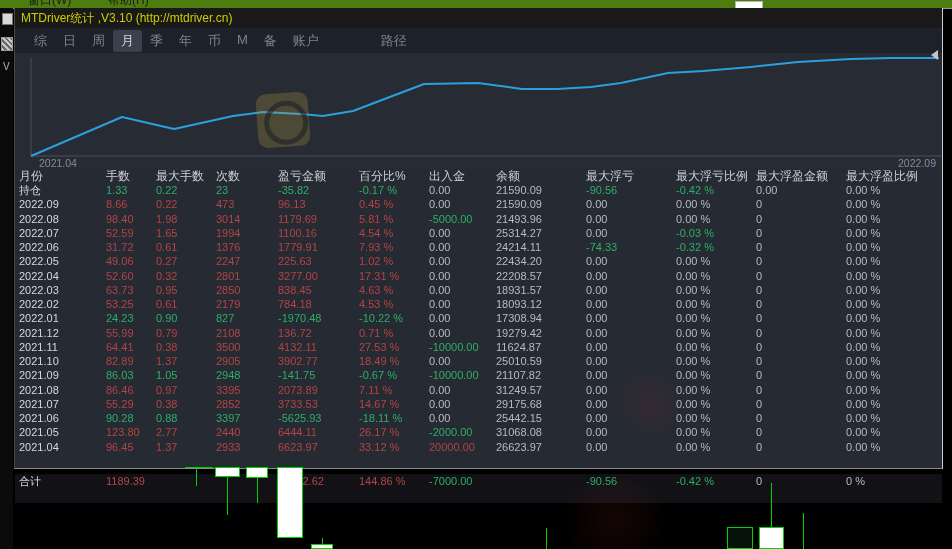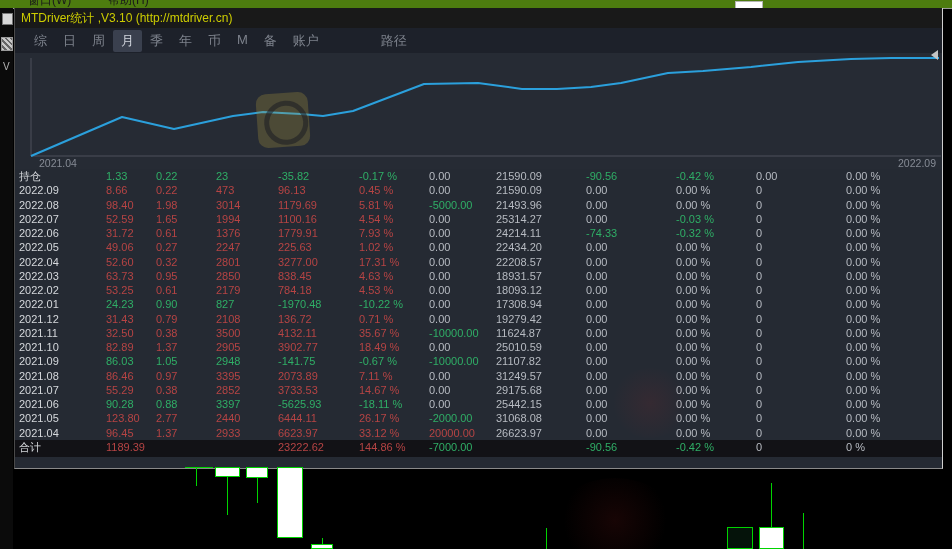--- a/index.html
+++ b/index.html
@@ -42,21 +42,21 @@
             border:5px solid rgba(25,28,34,.55);}
   .redwm1,.redwm2{position:absolute;border-radius:50%;pointer-events:none;}
   .redwm1{left:595px;top:360px;width:80px;height:70px;background:radial-gradient(circle,rgba(190,40,40,.10),rgba(190,40,40,0) 70%);}
   .redwm2{left:540px;top:470px;width:120px;height:85px;background:radial-gradient(circle,rgba(190,40,40,.12),rgba(190,40,40,0) 70%);}
 
   
   .stable{position:absolute;left:0;top:161px;width:927px;height:299px;font-size:11px;}
   .trow,.thead{display:grid;grid-template-columns:87px 50px 60px 62px 81px 70px 67px 90px 90px 80px 90px 1fr;
         padding-left:4px;height:14.25px;line-height:14.3px;white-space:nowrap;}
   .thead{height:14px;line-height:14px;font-size:12px;color:#ccd0d6;}
-  .trow.total{background:#121216;height:17px;}
+  .trow.total{background:#121216;height:29px;margin-top:20px;}
   .c-m{color:#d5d8dc}.c-n{color:#b7bbc2}.c-r{color:var(--red)}.c-g{color:var(--green)}
 
   
   .candles{position:absolute;left:0;top:0;width:952px;height:549px;pointer-events:none;}
   .cv{position:absolute;width:1px;background:var(--candle);}
   .ch{position:absolute;height:1px;background:var(--candle);}
   .cb{position:absolute;border:1px solid var(--candle);box-sizing:border-box;}
   .cb.f{background:#fff;} .cb.h{background:#05130a;}
 
   .arrow-left{position:absolute;left:931px;top:50px;width:0;height:0;
@@ -105,20 +105,34 @@
       <polyline fill="none" stroke="#2ba0dc" stroke-width="2" stroke-linejoin="round" points="16,103 107,64 159,76 218,63 248,59 286,61 308,63 338,58 409,31 463,30 507,36 542,36 576,34 606,30 653,20 688,18 736,14 783,9 836,6 876,5 924,5"></polyline>
     </svg>
     <div class="wm">
         <div class="ring"></div>
       </div>
     <span class="axis-label al-start">2021.04</span>
     <span class="axis-label al-end">2022.09</span>
   </div>
 
   <div class="stable">
+    <div class="thead" id="thead">
+        <span>月份</span>
+        <span>手数</span>
+        <span>最大手数</span>
+        <span>次数</span>
+        <span>盈亏金额</span>
+        <span>百分比%</span>
+        <span>出入金</span>
+        <span>余额</span>
+        <span>最大浮亏</span>
+        <span>最大浮亏比例</span>
+        <span>最大浮盈金额</span>
+        <span>最大浮盈比例</span>
+      </div>
     <div id="tbody">
         <div class="trow">
           <span class="c-m">持仓</span>
           <span class="c-g">1.33</span>
           <span class="c-g">0.22</span>
           <span class="c-g">23</span>
           <span class="c-g">-35.82</span>
           <span class="c-g">-0.17 %</span>
           <span class="c-n">0.00</span>
           <span class="c-n">21590.09</span>
@@ -248,39 +262,39 @@
           <span class="c-g">-10.22 %</span>
           <span class="c-n">0.00</span>
           <span class="c-n">17308.94</span>
           <span class="c-n">0.00</span>
           <span class="c-n">0.00 %</span>
           <span class="c-n">0</span>
           <span class="c-n">0.00 %</span>
         </div>
         <div class="trow">
           <span class="c-m">2021.12</span>
-          <span class="c-r">31.43</span>
+          <span class="c-r">55.99</span>
           <span class="c-r">0.79</span>
           <span class="c-r">2108</span>
           <span class="c-r">136.72</span>
           <span class="c-r">0.71 %</span>
           <span class="c-n">0.00</span>
           <span class="c-n">19279.42</span>
           <span class="c-n">0.00</span>
           <span class="c-n">0.00 %</span>
           <span class="c-n">0</span>
           <span class="c-n">0.00 %</span>
         </div>
         <div class="trow">
           <span class="c-m">2021.11</span>
-          <span class="c-r">32.50</span>
+          <span class="c-r">64.41</span>
           <span class="c-r">0.38</span>
           <span class="c-r">3500</span>
           <span class="c-r">4132.11</span>
-          <span class="c-r">35.67 %</span>
+          <span class="c-r">27.53 %</span>
           <span class="c-g">-10000.00</span>
           <span class="c-n">11624.87</span>
           <span class="c-n">0.00</span>
           <span class="c-n">0.00 %</span>
           <span class="c-n">0</span>
           <span class="c-n">0.00 %</span>
         </div>
         <div class="trow">
           <span class="c-m">2021.10</span>
           <span class="c-r">82.89</span>

